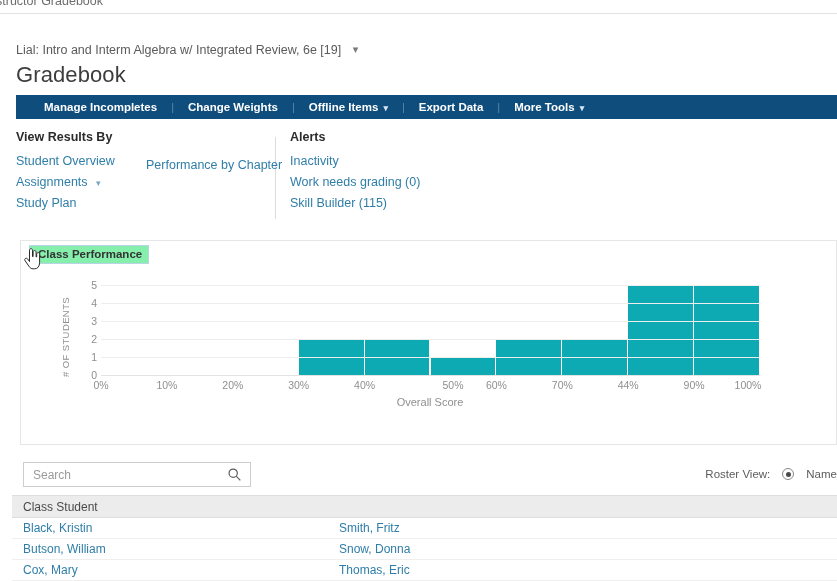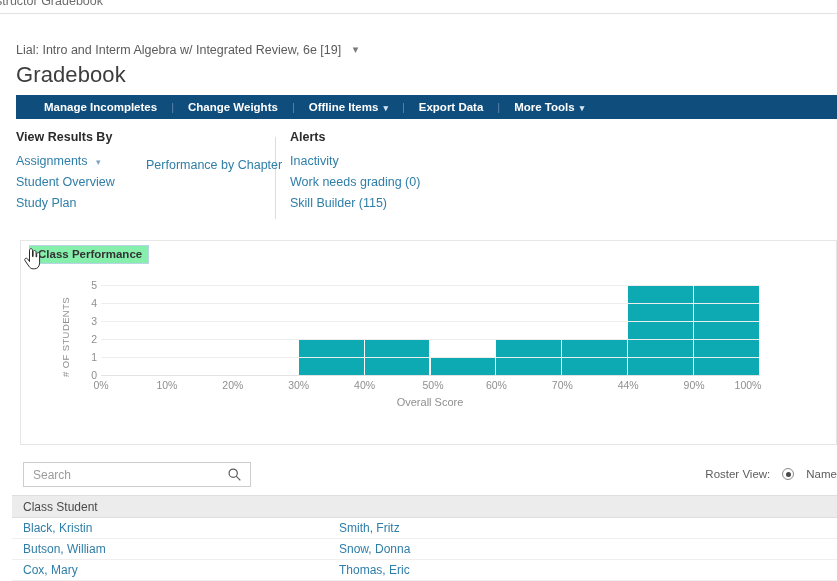--- a/index.html
+++ b/index.html
@@ -240,25 +240,25 @@
     <span>More Tools</span>
     <span class="nav-caret">▾</span>
   </div>
 </div>
 
 <div class="panel">
   <div class="vrule"></div>
 
   <div class="panel-col col-left">
     <div class="col-head">View Results By</div>
+    <div class="col-link">Student Overview</div>
     <div class="col-link">
       <span>Assignments</span>
       <span class="link-caret">▾</span>
     </div>
-    <div class="col-link">Student Overview</div>
     <div class="col-link">Study Plan</div>
   </div>
 
   <div class="col-link mid-link">Performance by Chapter</div>
 
   <div class="panel-col col-right">
     <div class="col-head">Alerts</div>
     <div class="col-link">Inactivity</div>
     <div class="col-link">Work needs grading (0)</div>
     <div class="col-link">Skill Builder (115)</div>
@@ -289,21 +289,21 @@
       <div class="gridline" style="top: 80px;"></div>
       <div class="y-tick" style="top: 62px;">4</div>
       <div class="gridline" style="top: 62px;"></div>
       <div class="y-tick" style="top: 44px;">5</div>
       <div class="gridline" style="top: 44px;"></div>
       <div class="x-tick" style="left: 80px;">0%</div>
       <div class="x-tick" style="left: 145.9px;">10%</div>
       <div class="x-tick" style="left: 211.8px;">20%</div>
       <div class="x-tick" style="left: 277.7px;">30%</div>
       <div class="x-tick" style="left: 343.6px;">40%</div>
-      <div class="x-tick" style="left: 412px;">50%</div>
+      <div class="x-tick" style="left: 432px;">50%</div>
       <div class="x-tick" style="left: 475.4px;">60%</div>
       <div class="x-tick" style="left: 541.3px;">70%</div>
       <div class="x-tick" style="left: 607.2px;">44%</div>
       <div class="x-tick" style="left: 673.1px;">90%</div>
       <div class="x-tick" style="left: 727px;">100%</div>
     </div>
 </div>
 
 <svg class="cursor-hand" viewBox="0 0 18 22">
   <path d="M5.5 2.2c0-.9.7-1.6 1.5-1.6s1.5.7 1.5 1.6v6.4h.6V4.1c0-.9.7-1.6 1.5-1.6s1.5.7 1.5 1.6v4.8h.6V6.2c0-.9.7-1.6 1.5-1.6s1.4.7 1.4 1.6v8.6c0 3.4-2 6-5 6h-1.4c-2.1 0-3.2-.9-4.3-2.6L1 12.6c-.5-.8-.3-1.7.5-2.2.7-.4 1.6-.2 2.1.5l1.9 2.6V2.2z" fill="#ffffff" stroke="#2b2b2b" stroke-width="1"></path>

